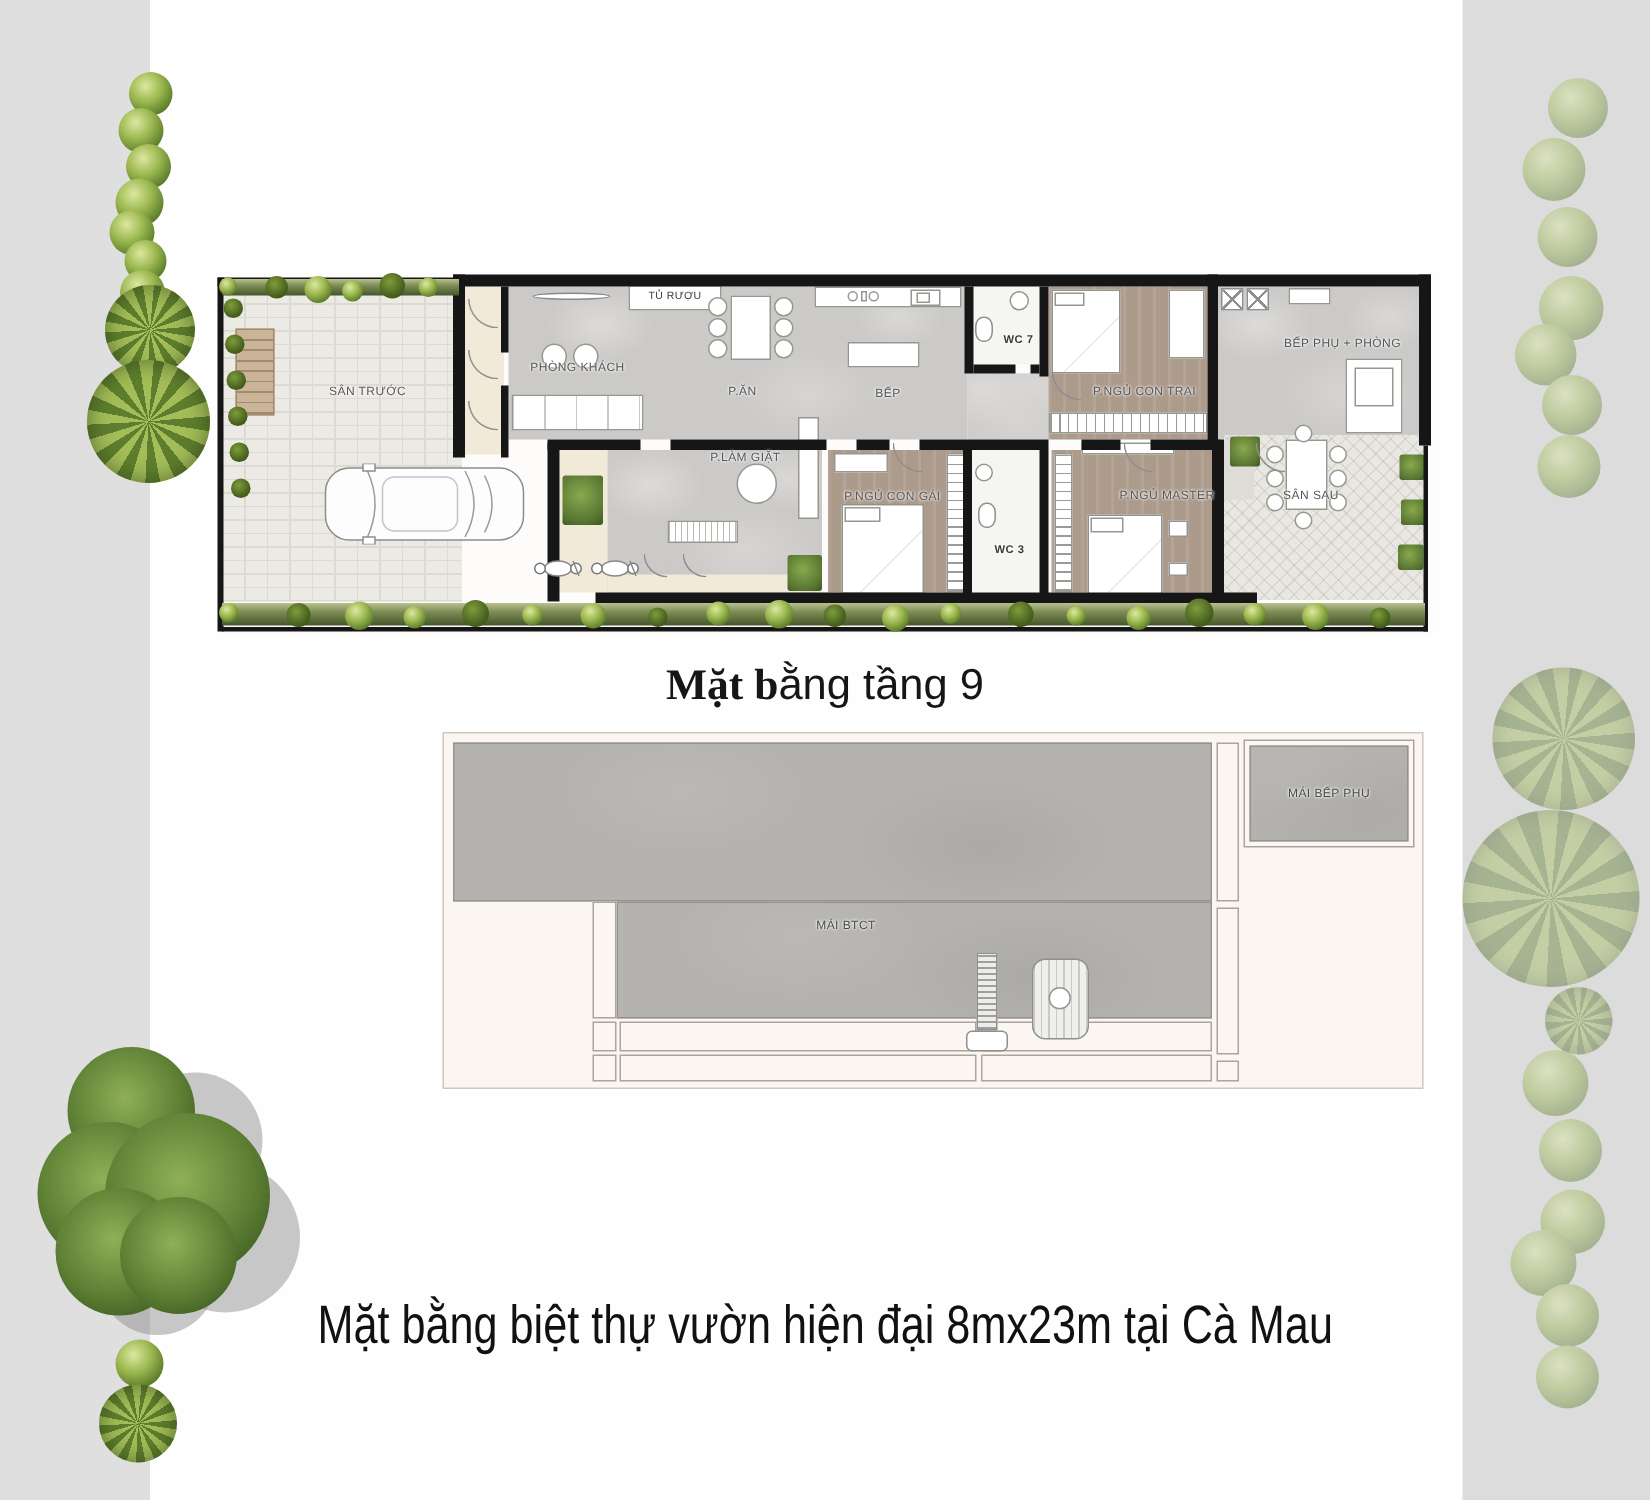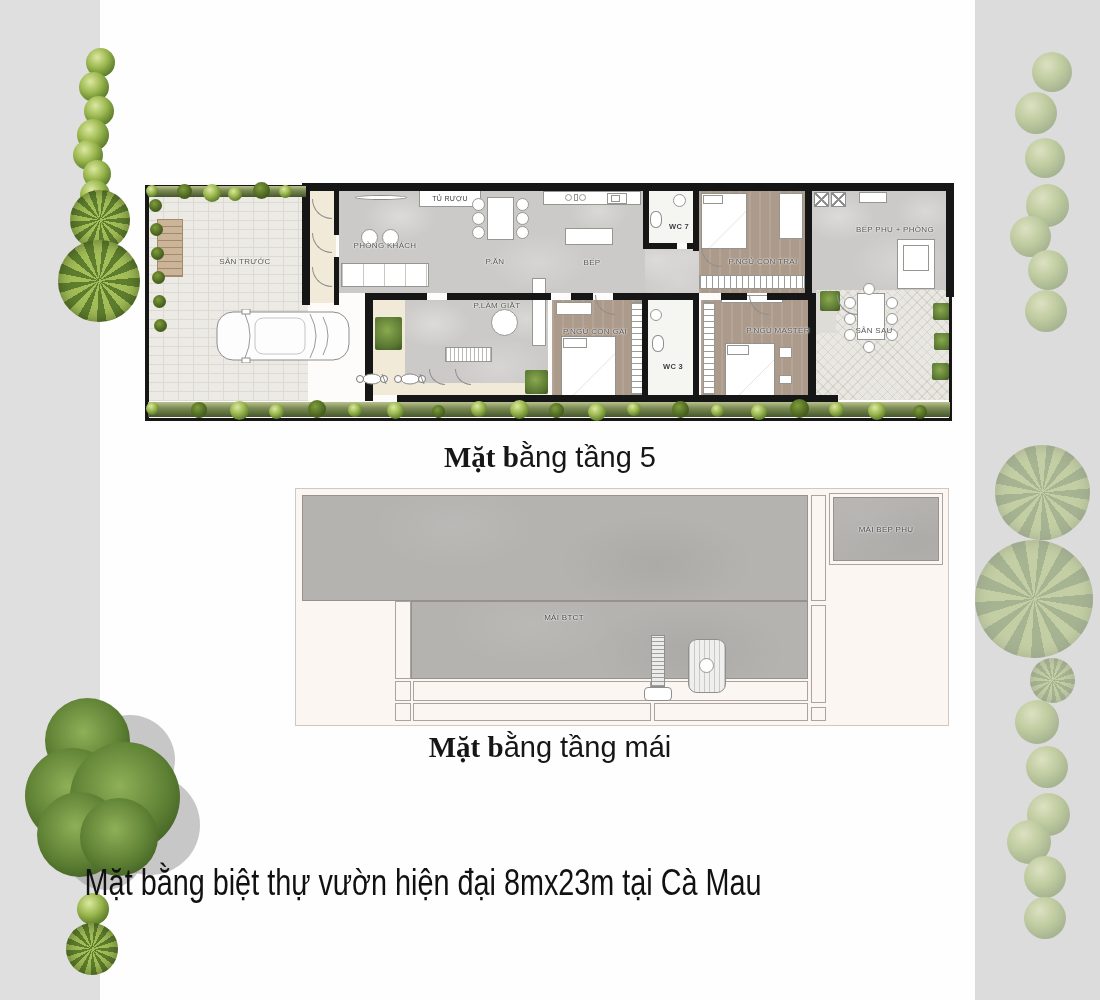--- a/index.html
+++ b/index.html
@@ -59,21 +59,21 @@
   .heater{background:#ececea;border:1px solid #8f8f8f;box-sizing:border-box;background-image:repeating-linear-gradient(0deg,#9f9f9b 0 1px,transparent 1px 4px);}
   .boxr{background:#fff;border:1px solid #8f8f8f;border-radius:4px;box-sizing:border-box;}
   .tank{background:#efefed;border:1px solid #8f8f8f;border-radius:9px;box-sizing:border-box;background-image:repeating-linear-gradient(90deg,#c9c9c5 0 1px,transparent 1px 5px);}
   
   .lbl{position:absolute;font-size:8px;color:#565656;letter-spacing:.3px;white-space:nowrap;
        transform:translate(-50%,-50%);text-shadow:0 0 2px #fff,0 0 2px #fff;}
   .lblb{font-weight:700;color:#3a3a3a;font-size:7.5px;}
   .title{position:absolute;text-align:center;font-size:29px;color:#161616;}
   .tb{font-family:"Liberation Serif",serif;font-weight:700;}
   .tr{font-family:"Liberation Sans",sans-serif;font-weight:400;}
-  .caption{position:absolute;left:0;top:862px;width:1100px;color:#111;}
+  .caption{position:absolute;left:0;top:862px;width:1100px;text-align:center;color:#111;}
   .cap-inner{display:inline-block;transform:scaleX(.8);font-size:36px;white-space:nowrap;letter-spacing:0px;}
 </style>
 </head>
 <body>
 
 <div class="stage">
 
   <div class="strip" style="left:0;width:100px;background:#dfdfdf;"></div>
   <div class="strip" style="left:975px;width:125px;background:#dcdcdc;"></div>
 
@@ -302,21 +302,21 @@
       <svg width="34" height="24" viewBox="0 0 34 24">
         <ellipse cx="17" cy="12" rx="9" ry="5" fill="#fff" stroke="#888"></ellipse>
         <circle cx="5" cy="12" r="3.5" fill="#fff" stroke="#777"></circle>
         <circle cx="29" cy="12" r="3.5" fill="#fff" stroke="#777"></circle>
         <line x1="27" y1="7" x2="31" y2="17" stroke="#888"></line>
       </svg>
     </div>
     </div>
 
   <div class="title" style="left:145px;top:441px;width:810px;">
-    <span class="tb">Mặt b</span><span class="tr">ằng tầng 5</span>
+    <span class="tb">Mặt b</span><span class="tr">ằng tầng 9</span>
   </div>
 
   <div id="plan2">
 
   <div class="roofgray" style="position: absolute; left: 6px; top: 6px; width: 506px; height: 106px;"></div>
       <div class="roofgray" style="position: absolute; left: 115px; top: 112px; width: 397px; height: 78px;"></div>
       <div class="cellw" style="position: absolute; left: 99px; top: 112px; width: 16px; height: 78px;"></div>
       <div class="cellw" style="position: absolute; left: 99px; top: 192px; width: 16px; height: 20px;"></div>
       <div class="cellw" style="position: absolute; left: 99px; top: 214px; width: 16px; height: 18px;"></div>
       <div class="cellw" style="position: absolute; left: 117px; top: 192px; width: 238px; height: 20px;"></div>
@@ -329,20 +329,17 @@
       <div class="cellw" style="position: absolute; left: 533px; top: 4px; width: 114px; height: 72px;"></div>
       <div class="roofgray" style="position: absolute; left: 537px; top: 8px; width: 106px; height: 64px;"></div>
       <div class="heater" style="position: absolute; left: 355px; top: 146px; width: 14px; height: 52px;"></div>
       <div class="boxr" style="position: absolute; left: 348px; top: 198px; width: 28px; height: 14px;"></div>
       <div class="tank" style="position: absolute; left: 392px; top: 150px; width: 38px; height: 54px;"></div>
       <div class="circle" style="position: absolute; left: 403px; top: 169px; width: 15px; height: 15px;"></div>
       <div class="lbl" style="left:268px;top:128px;color:#4a4a4a;">MÁI BTCT</div>
       <div class="lbl" style="left:590px;top:40px;color:#4a4a4a;text-align:right;">MÁI BẾP PHỤ</div>
     </div>
 
-  <div class="title" style="left:145px;top:731px;width:810px;">
-    <span class="tb">Mặt b</span><span class="tr">ằng tầng mái</span>
-  </div>
 
   <div class="caption">
     <span class="cap-inner">Mặt bằng biệt thự vườn hiện đại 8mx23m tại Cà Mau</span>
   </div>
 </div>
 
 </body></html>

